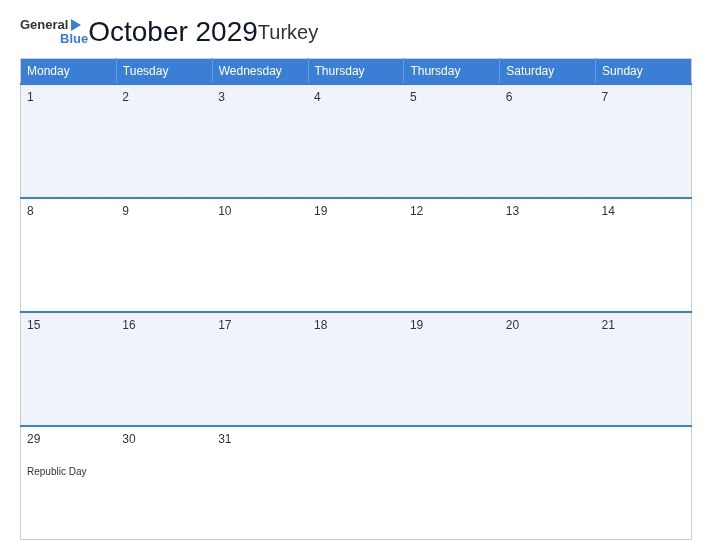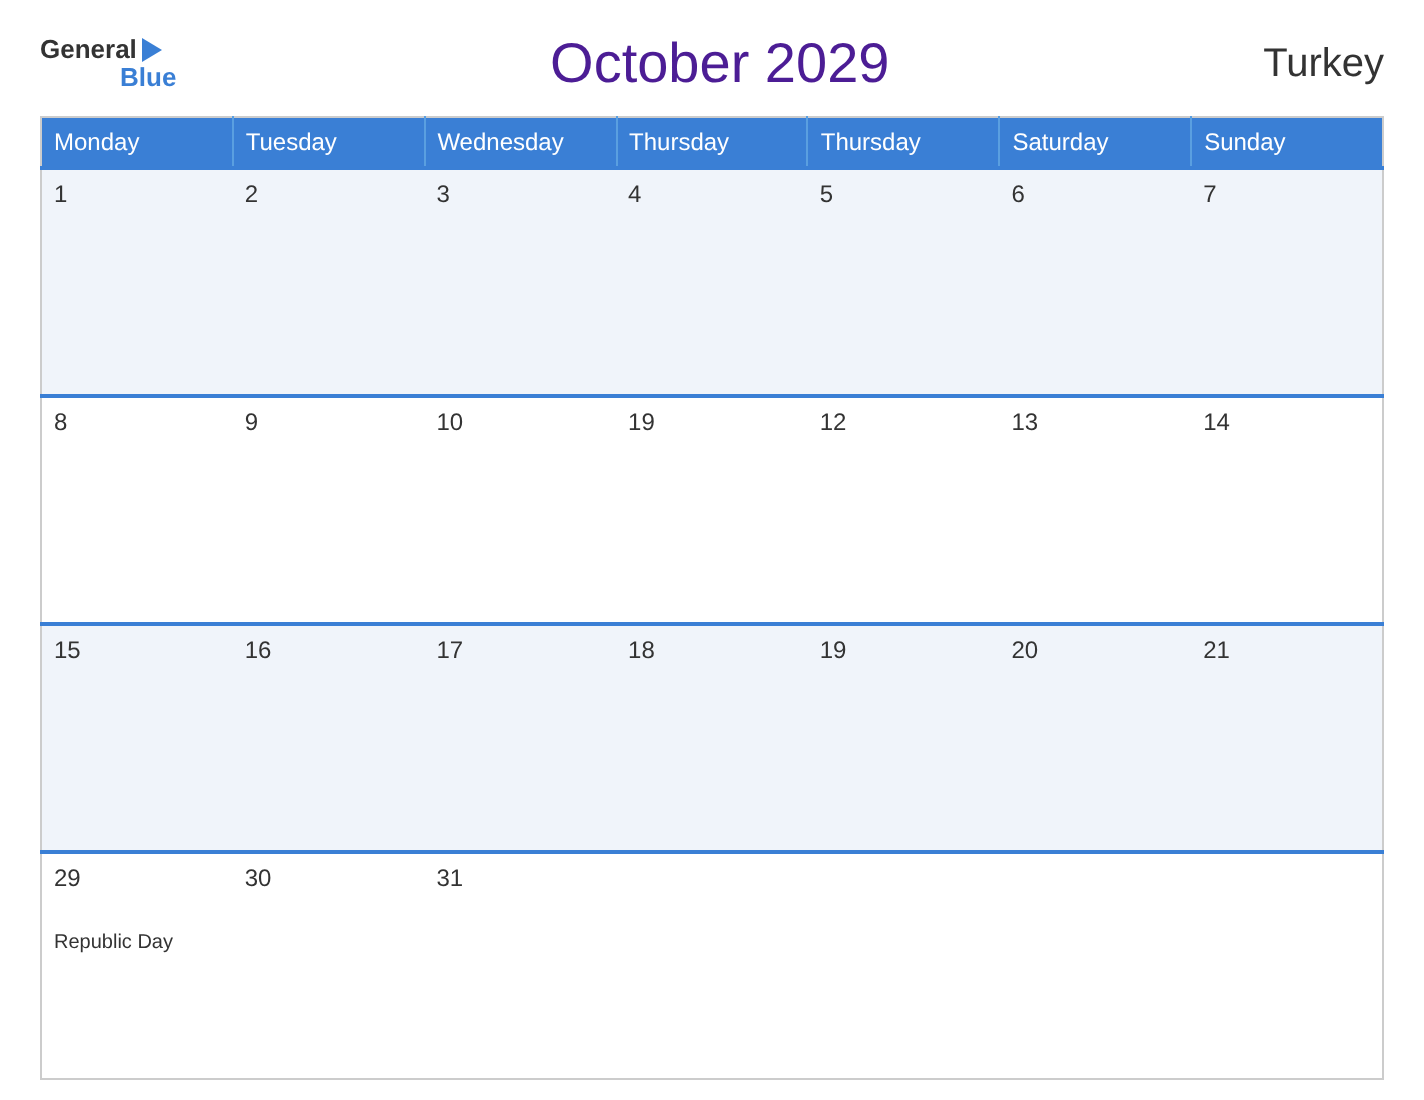--- a/index.html
+++ b/index.html
@@ -13,21 +13,20 @@
     .page {
       width: 712px;
       height: 550px;
       padding: 16px 20px 10px 20px;
       display: flex;
       flex-direction: column;
     }
     .header {
       display: flex;
       align-items: center;
-      justify-content: space-between;
       margin-bottom: 10px;
     }
     .logo {
       display: flex;
       flex-direction: column;
       font-size: 13px;
       font-weight: bold;
       color: #333;
       line-height: 1.1;
     }
@@ -38,21 +37,21 @@
     }
     .logo-bottom {
       font-size: 13px;
       font-weight: bold;
       color: #3a7fd5;
       margin-left: 40px;
     }
     .title {
       font-size: 28px;
       font-weight: normal;
-      color: #4c1d95;
+      color: #0f172a;
       text-align: center;
     }
     .country {
       font-size: 20px;
       color: #333;
       text-align: right;
     }
     .calendar {
       flex: 1;
       border: 1px solid #ccc;

